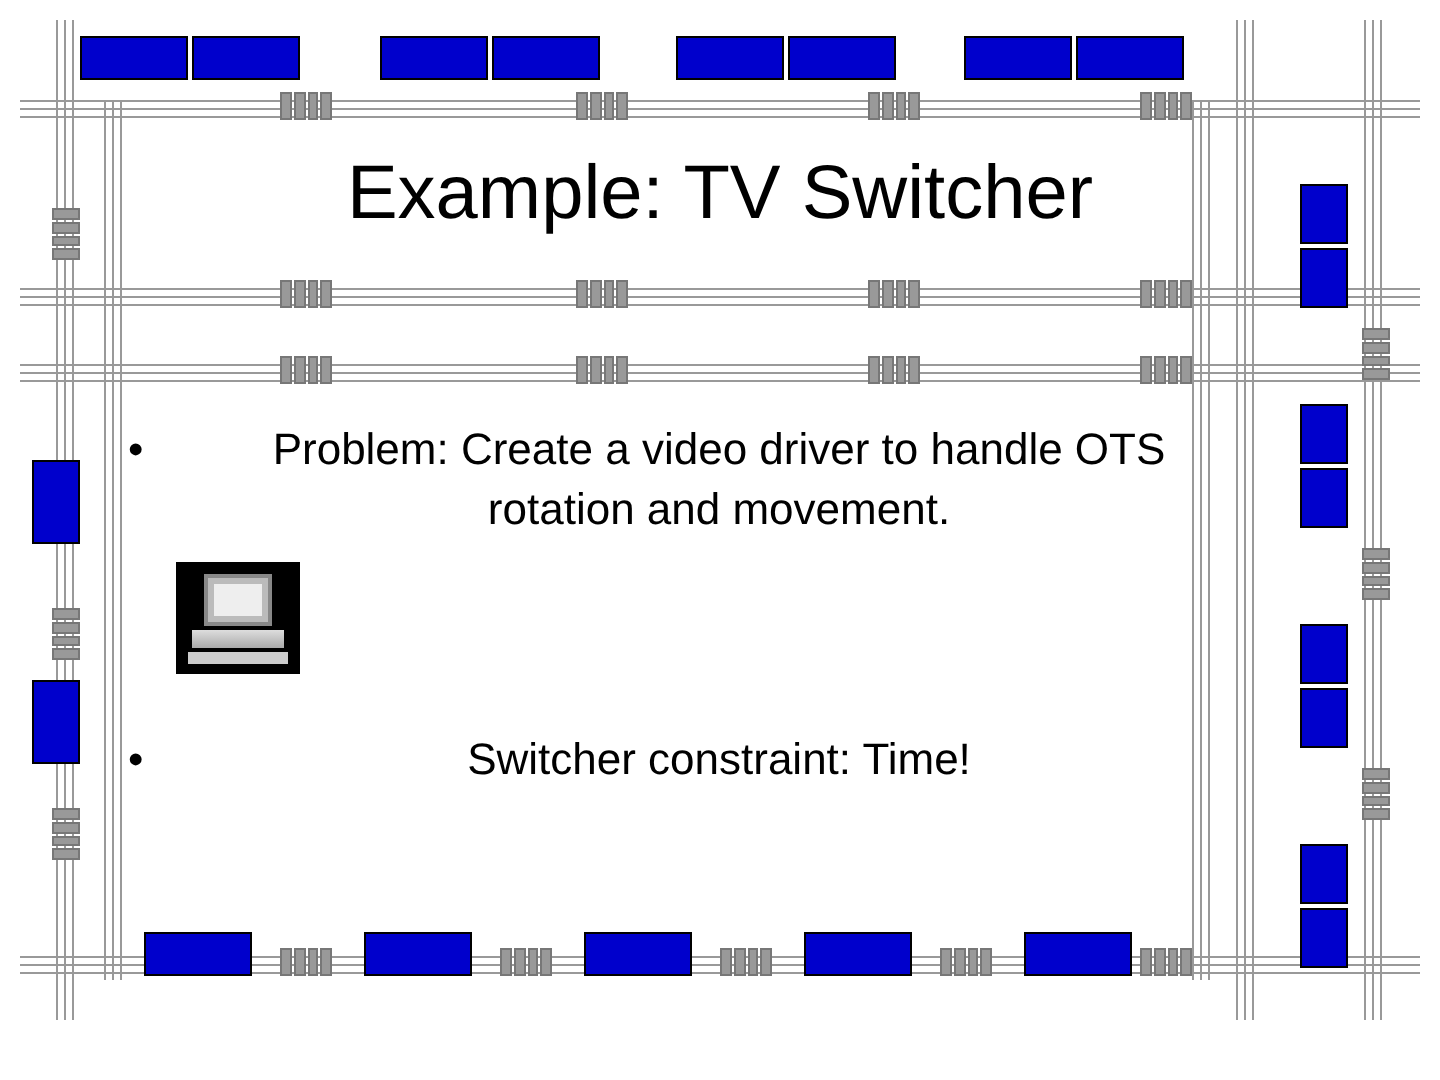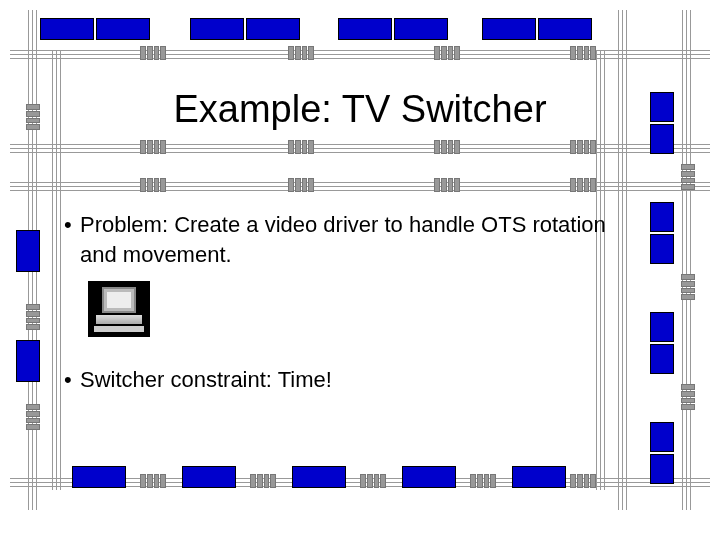--- a/index.html
+++ b/index.html
@@ -67,43 +67,44 @@
     gap: 1px;
   }
   .tab-cluster .t {
     flex: 1;
     background: #999;
     border: 1px solid #777;
   }
   
   .title {
     position: absolute;
-    top: 88px;
+    top: 76px;
     left: 0;
     width: 100%;
     text-align: center;
     font-size: 38px;
     color: #000;
   }
   .body-content {
     position: absolute;
     top: 210px;
     left: 60px;
     right: 100px;
     font-size: 22px;
     color: #000;
   }
   .body-content ul {
     list-style: none;
   }
   .body-content li {
     position: relative;
-    padding-left: 20px;
+    padding-left: 39px;
     margin-bottom: 12px;
     line-height: 1.35;
+    text-align: center;
   }
   .body-content li::before {
     content: "•";
     position: absolute;
     left: 4px;
     top: 0;
   }
   .computer-icon {
     margin: 8px 0 28px 28px;
     width: 62px;

